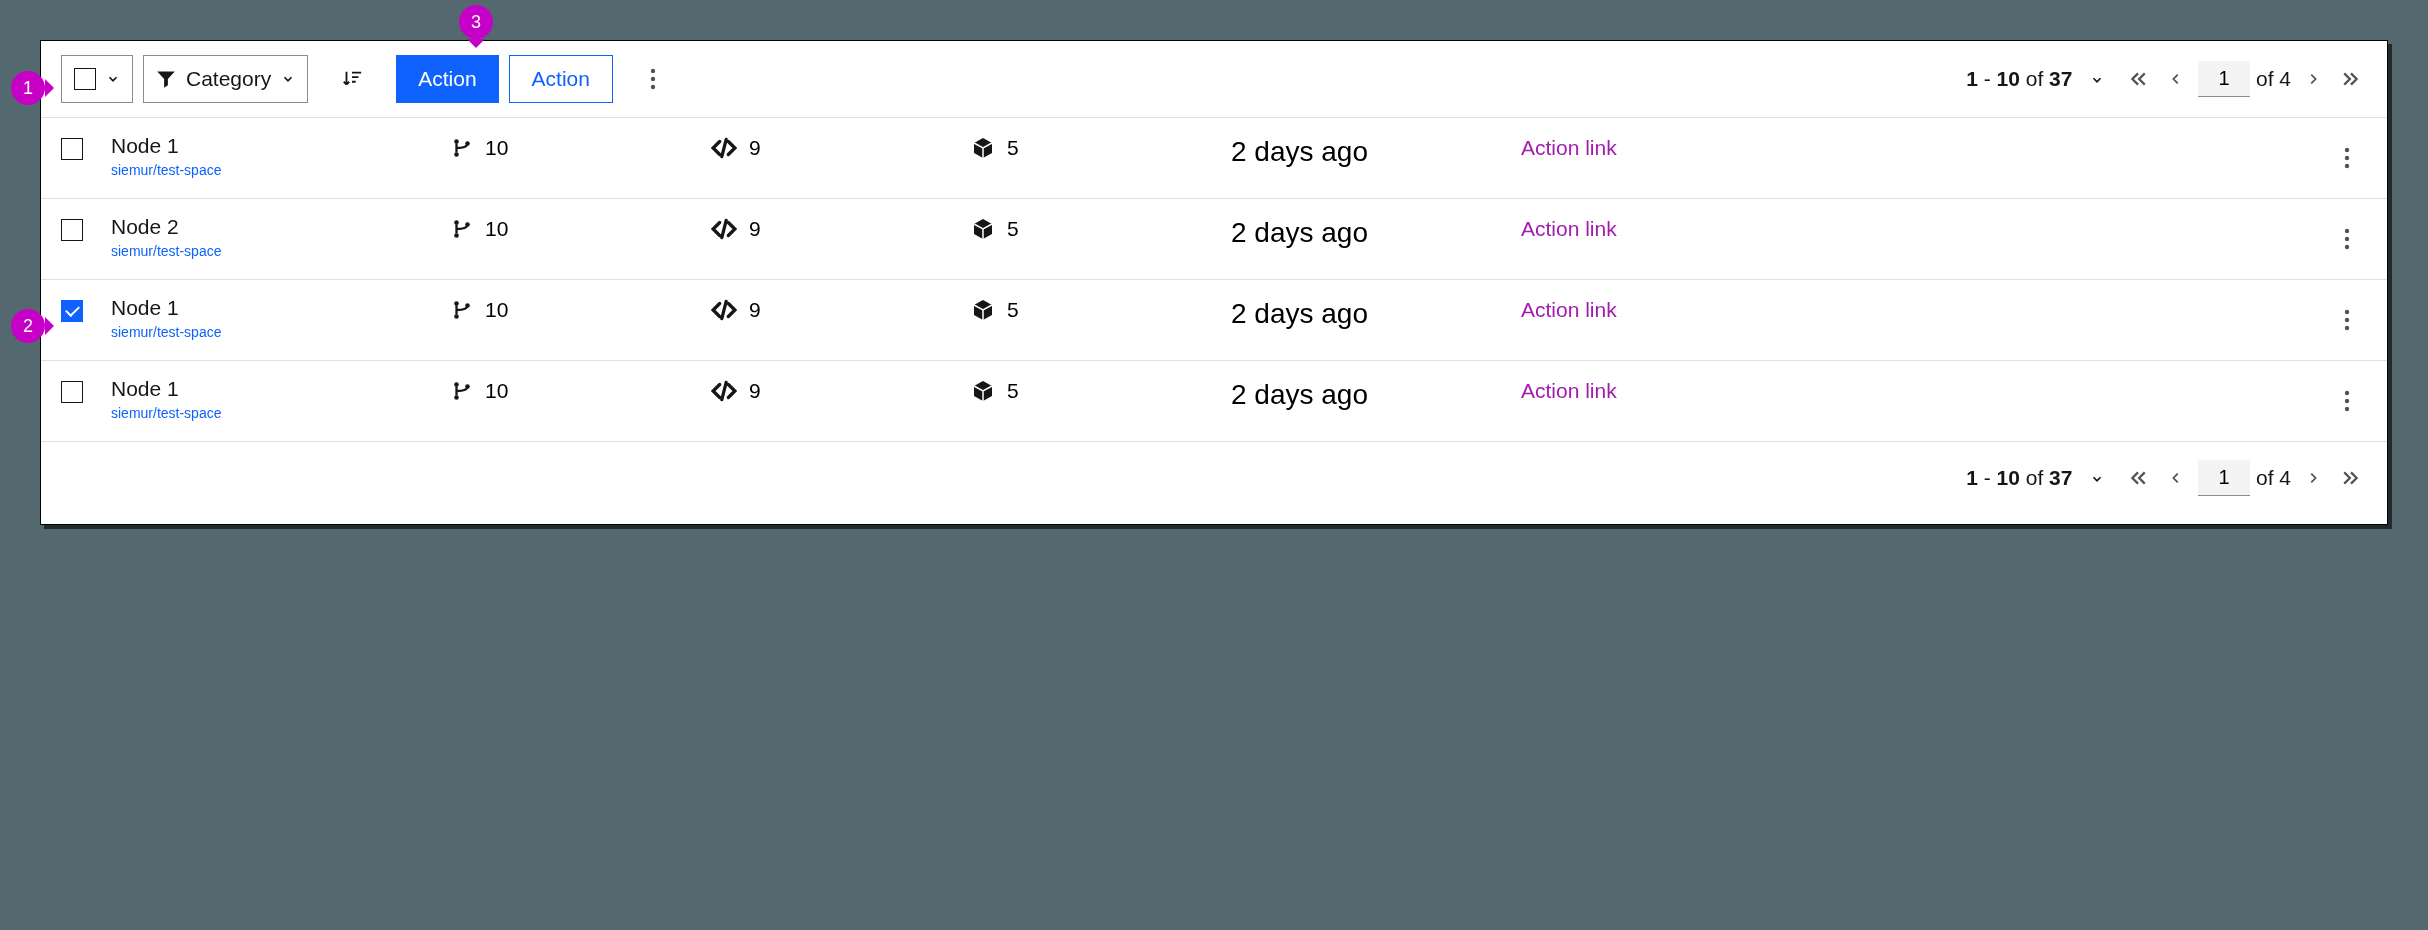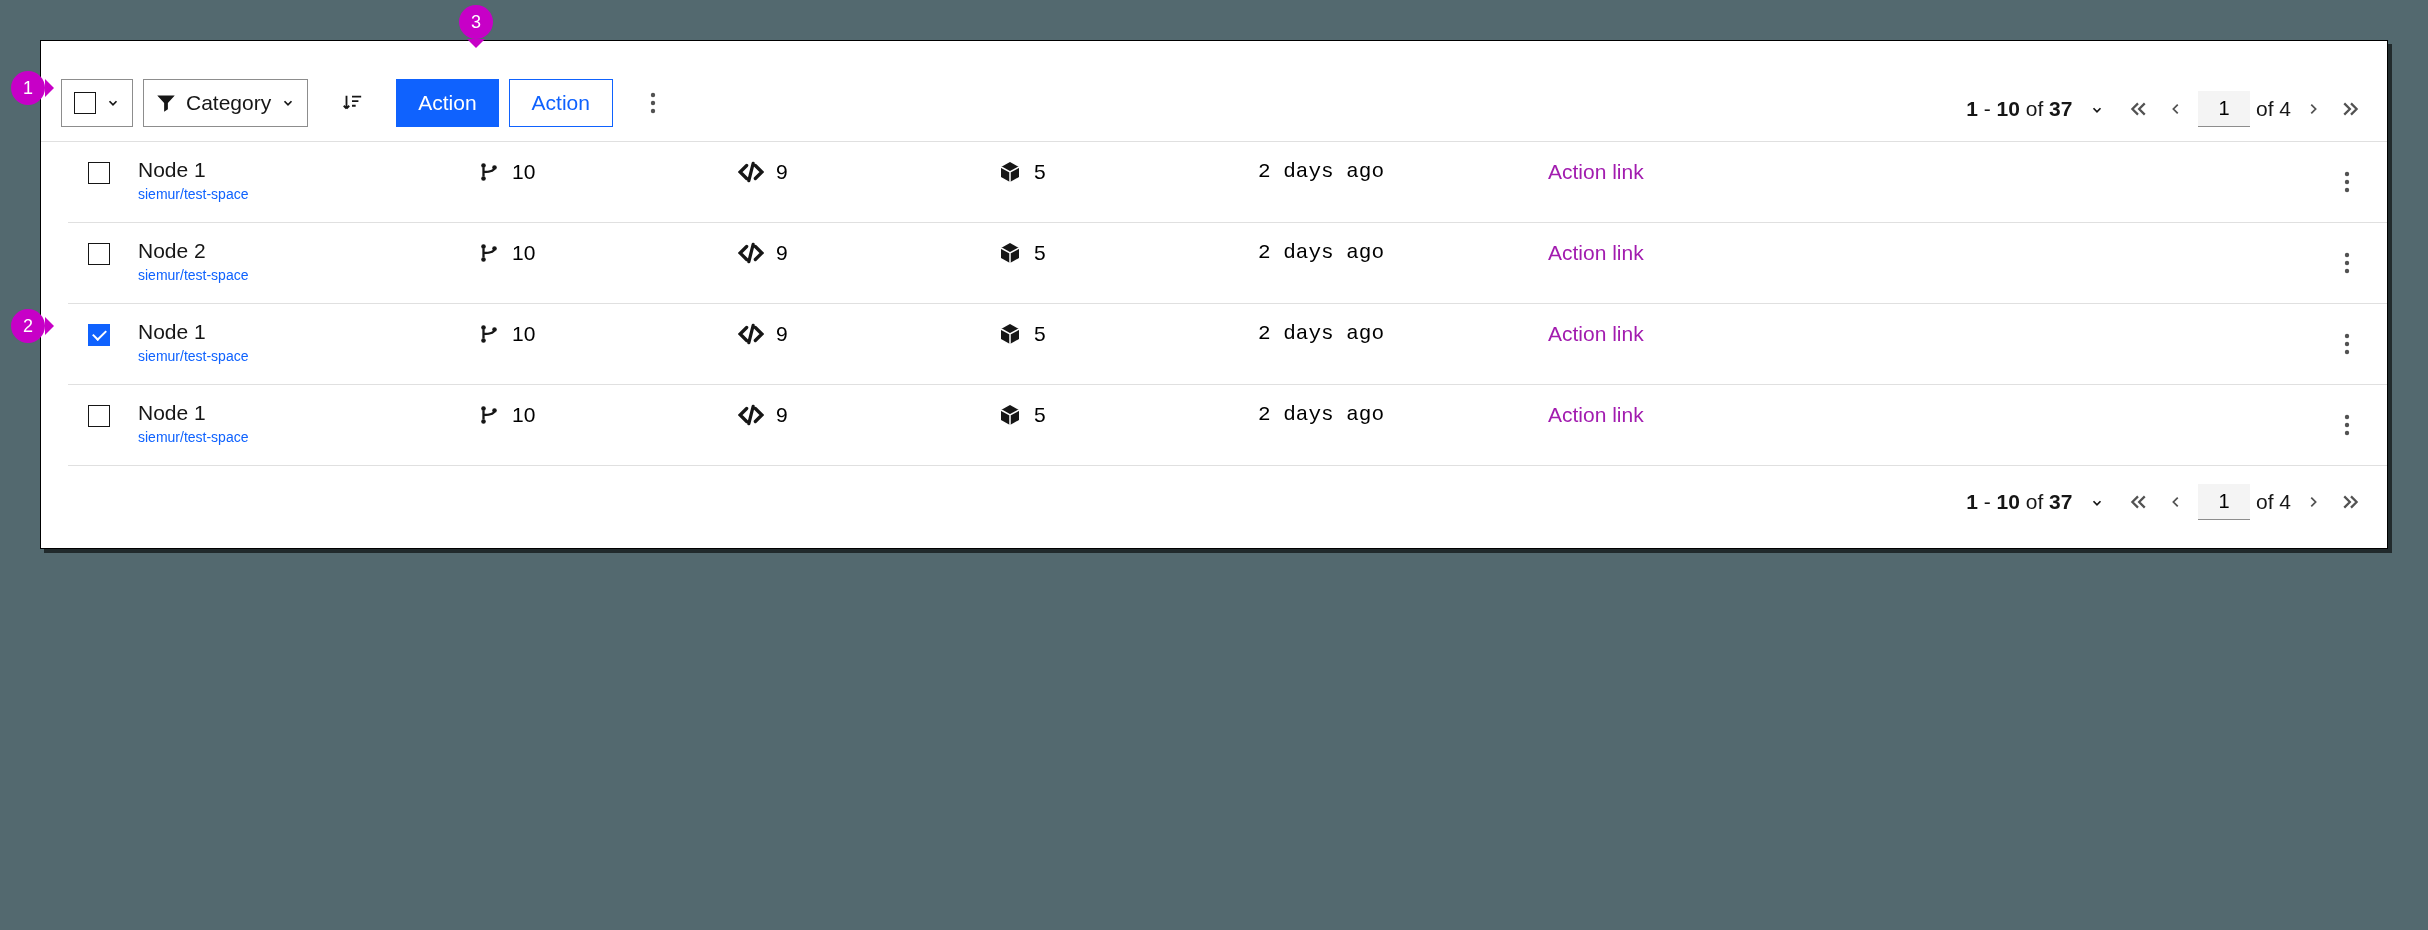--- a/index.html
+++ b/index.html
@@ -10,24 +10,23 @@
     width: 2428px;
   }
   .panel {
     background: #fff;
     border: 1px solid #000;
     box-shadow: 4px 4px 0 rgba(0,0,0,0.6);
     position: relative;
   }
   .toolbar {
     display: flex;
-    align-items: flex-end;
+    align-items: center;
     padding: 14px 20px;
     gap: 10px;
-    margin-top: 24px;
   }
   .toolbar-left { display:flex; align-items:center; gap:10px; }
   .toolbar-right { margin-left:auto; display:flex; align-items:center; gap:20px; }
 
   .ctrl {
     display: inline-flex;
     align-items: center;
     gap: 10px;
     height: 48px;
     padding: 0 12px;
@@ -52,31 +51,31 @@
   .checkbox {
     width:22px; height:22px; border:1.5px solid #161616; background:#fff;
     display:inline-flex; align-items:center; justify-content:center; cursor:pointer;
   }
   .checkbox.checked { background:#0f62fe; border-color:#0f62fe; }
   .checkbox.checked::after {
     content:""; width:11px; height:6px; border-left:2.5px solid #fff;
     border-bottom:2.5px solid #fff; transform: rotate(-45deg) translate(1px,-1px);
   }
 
-  .rows { border-top:1px solid #e0e0e0;padding-left:27px; }
+  .rows { border-top:1px solid #e0e0e0; }
   .row {
     display:flex; align-items:flex-start; padding:16px 20px;
     border-bottom:1px solid #e0e0e0; gap:10px;
   }
   .row .cb-col { width:40px; padding-top:4px; }
   .row .name-col { width:330px; }
   .row .name-col .title { font-size:21px; color:#161616; }
   .row .name-col .sub { font-size:14px; color:#0f62fe; margin-top:4px; cursor:pointer; }
   .row .metric-col { width:250px; display:flex; align-items:center; gap:12px; font-size:21px; padding-top:2px;}
-  .row .time-col { width:280px; font-size:21px; padding-top:2px;font-family:Liberation Mono, monospace;}
+  .row .time-col { width:280px; font-size:28px; padding-top:2px;}
   .row .link-col { width:230px; font-size:21px; color:#a21caf; cursor:pointer; padding-top:2px;}
   .row .menu-col { margin-left:auto; }
 
   .pager {
     display:flex; align-items:center; gap:18px; font-size:21px; color:#161616;
   }
   .pager .range b { font-weight:600; }
   .pager .nav { display:flex; align-items:center; gap:6px; }
   .pager .pg-btn {
     width:32px; height:32px; display:inline-flex; align-items:center; justify-content:center;

